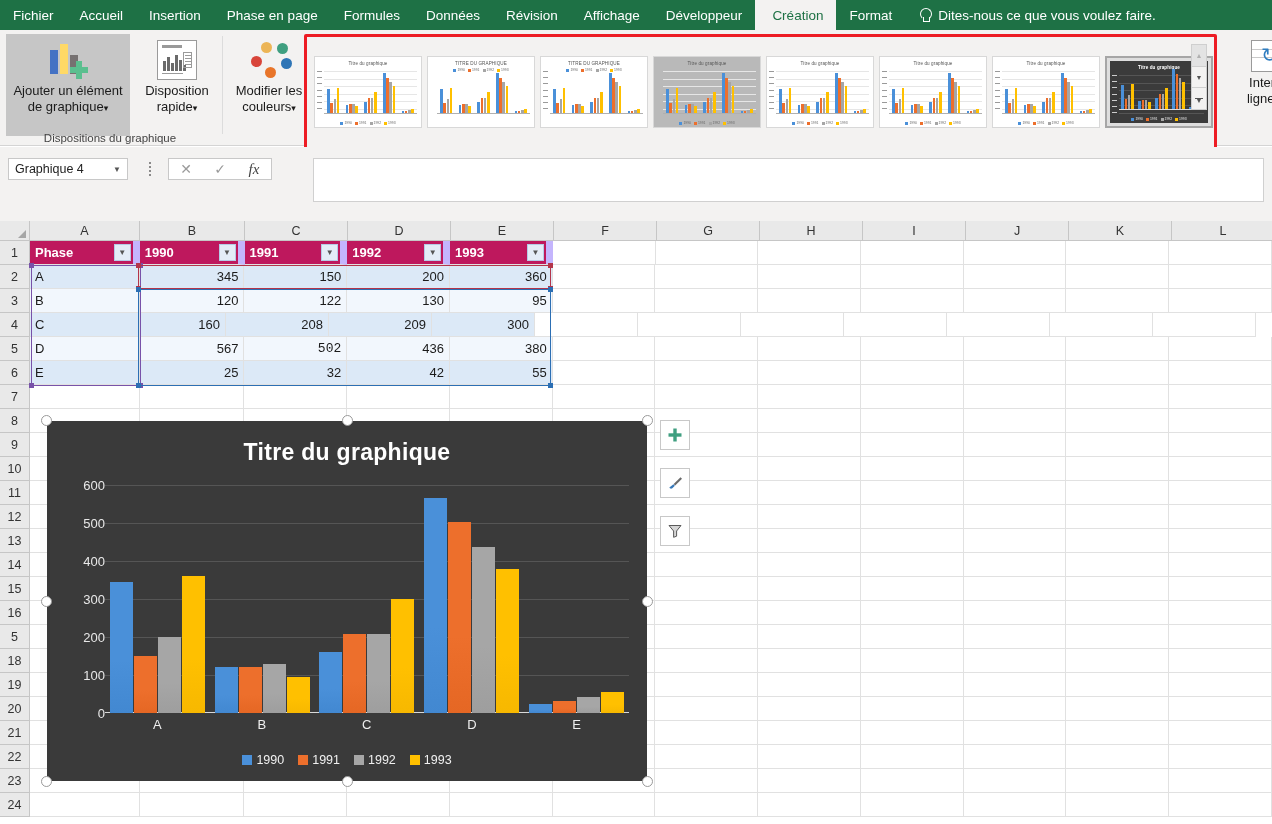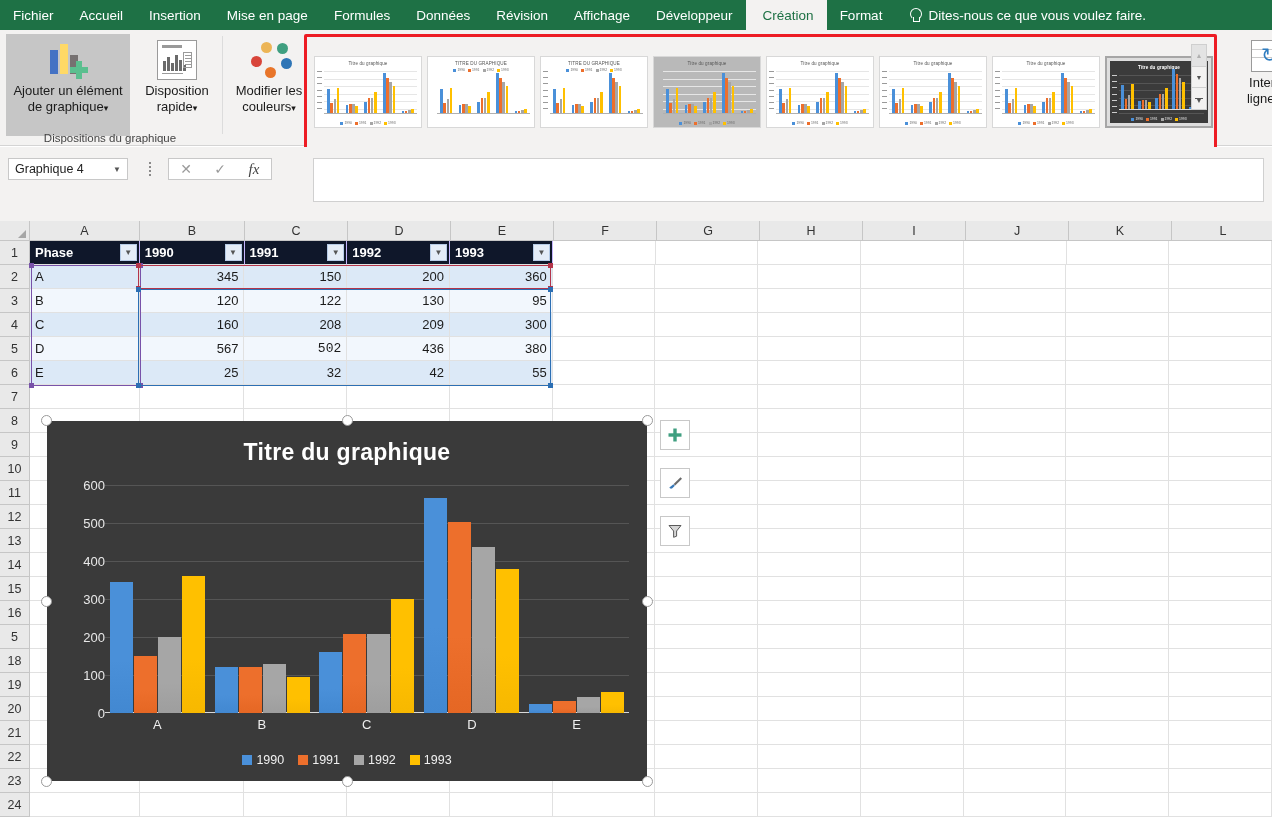--- a/index.html
+++ b/index.html
@@ -226,22 +226,22 @@
   }
   .cells { position: absolute; left: 30px; top: 20px; right: 0; bottom: 0; }
   .crow { display: flex; height: 24px; }
   .cell {
     border-right: 1px solid #e1e1e1; border-bottom: 1px solid #e1e1e1;
     font-size: 13px; color: #1b1b1b; display: flex; align-items: center;
     padding: 0 5px; overflow: hidden; white-space: nowrap;
   }
   .cell.num { justify-content: flex-end; }
   .cell.thead {
-    background: #0f172a; color: #fff; font-weight: bold;
-    border-right: 1px solid #c4b5fd; position: relative; padding-right: 20px;
+    background: #be185d; color: #fff; font-weight: bold;
+    border-right: 7px solid #c4b5fd; position: relative; padding-right: 20px;
   }
   .cell.tbody-odd { background: #dce9f7; }
   .cell.tbody-even { background: #f2f7fd; }
   .fdrop {
     position: absolute; right: 2px; top: 3px; width: 17px; height: 17px;
     background: #e4ecf7; border: 1px solid #b6cbe6;
     display: flex; align-items: center; justify-content: center;
     font-size: 8px; color: #555; cursor: pointer;
   }
 
@@ -305,21 +305,21 @@
 </style>
 </head>
 <body>
 <div id="app">
 
 <div class="tabbar">
   <div id="tabs-host" style="display:flex">
         <div class="tab">Fichier</div>
         <div class="tab">Accueil</div>
         <div class="tab">Insertion</div>
-        <div class="tab">Mise en page</div>
+        <div class="tab">Phase en page</div>
         <div class="tab">Formules</div>
         <div class="tab">Données</div>
         <div class="tab">Révision</div>
         <div class="tab">Affichage</div>
         <div class="tab">Développeur</div>
         <div class="tab active">Création</div>
         <div class="tab">Format</div>
       </div>
   <div class="tell-me">
     <span class="bulb"></span>
@@ -1086,21 +1086,21 @@
           <div class="cell" style="width: 103px;"></div>
           <div class="cell" style="width: 103px;"></div>
           <div class="cell" style="width: 103px;"></div>
           <div class="cell" style="width: 103px;"></div>
           <div class="cell" style="width: 103px;"></div>
           <div class="cell" style="width: 103px;"></div>
           <div class="cell" style="width: 103px;"></div>
         </div>
         <div class="crow">
           <div class="cell tbody-odd" style="width: 110px;">C</div>
-          <div class="cell tbody-odd num" style="width: 105px;">160</div>
+          <div class="cell tbody-odd num" style="width: 86px;">160</div>
           <div class="cell tbody-odd num" style="width: 103px;">208</div>
           <div class="cell tbody-odd num" style="width: 103px;">209</div>
           <div class="cell tbody-odd num" style="width: 103px;">300</div>
           <div class="cell" style="width: 103px;"></div>
           <div class="cell" style="width: 103px;"></div>
           <div class="cell" style="width: 103px;"></div>
           <div class="cell" style="width: 103px;"></div>
           <div class="cell" style="width: 103px;"></div>
           <div class="cell" style="width: 103px;"></div>
           <div class="cell" style="width: 103px;"></div>

